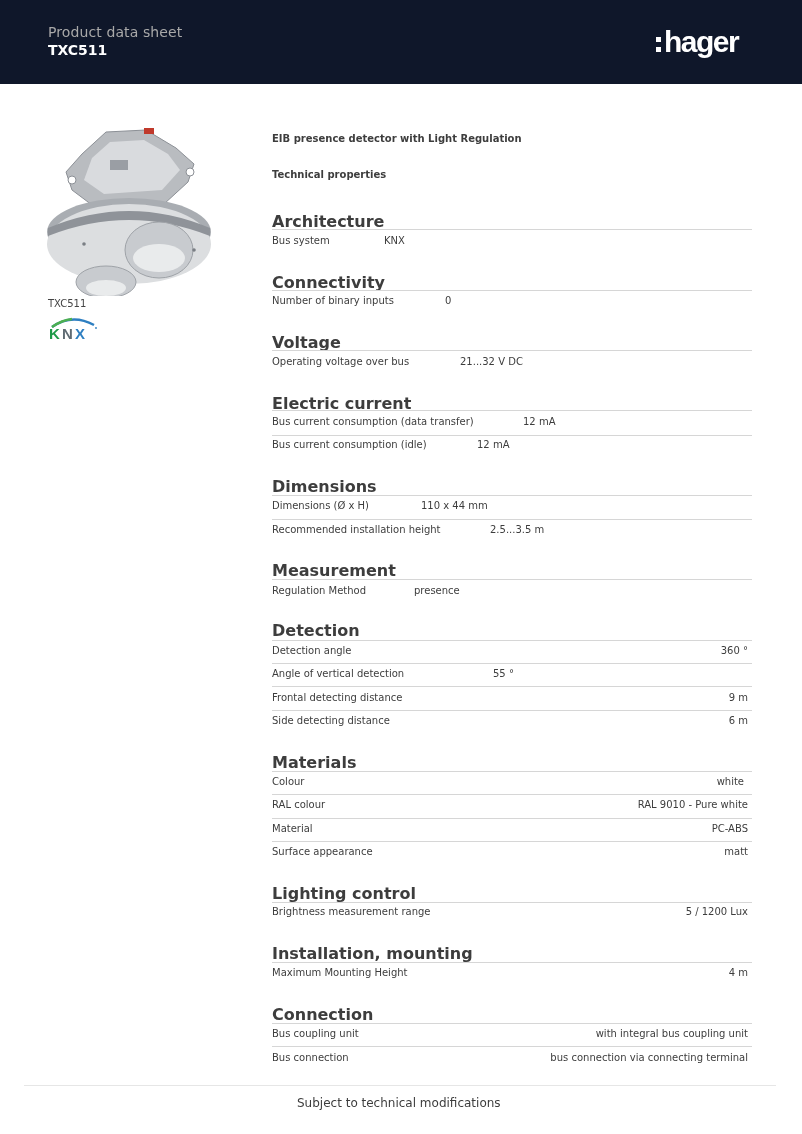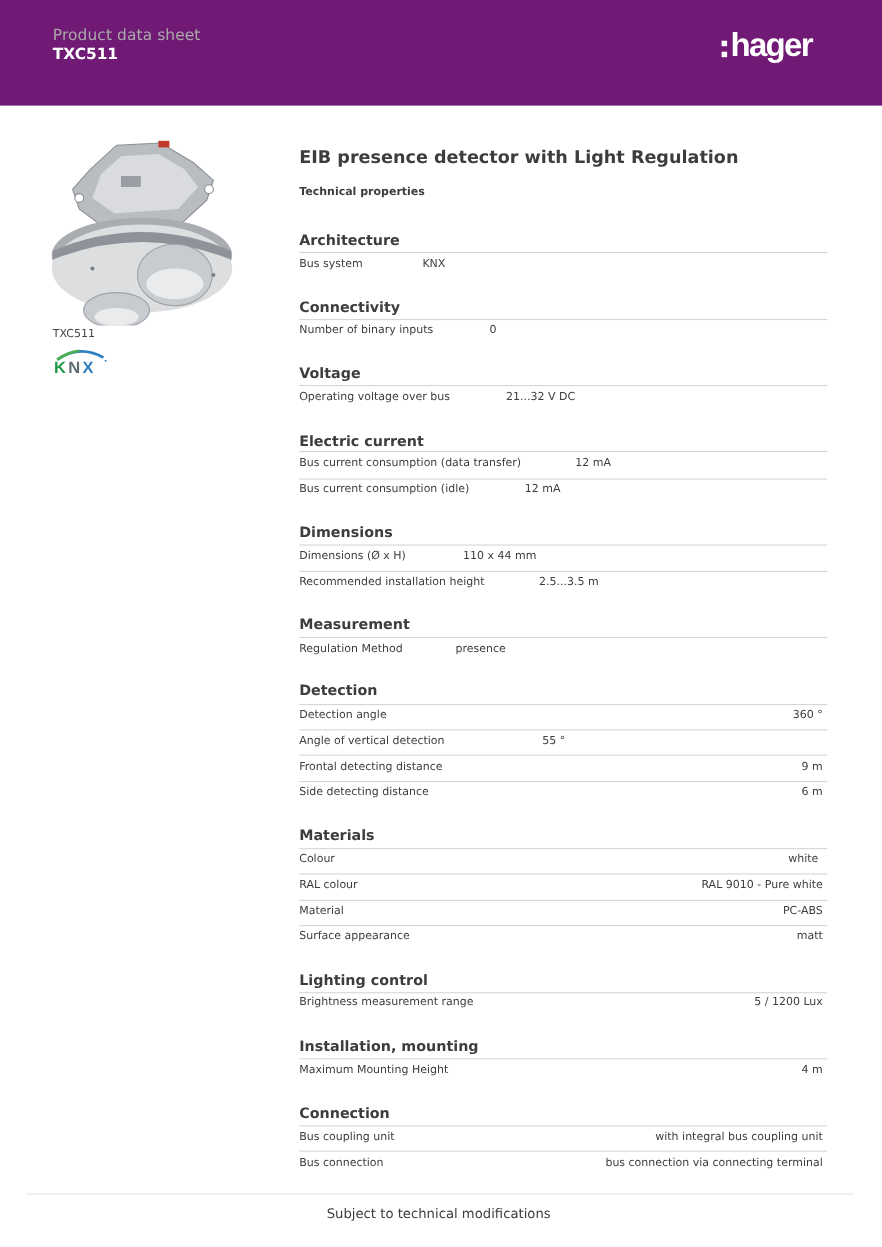--- a/index.html
+++ b/index.html
@@ -1,44 +1,44 @@
 <!DOCTYPE html>
 <html><head>
 <meta charset="utf-8">
 <style>
   html, body { margin: 0; padding: 0; }
   body {
     width: 802px; height: 1134px; background: #ffffff; position: relative;
     font-family: "DejaVu Sans", sans-serif; color: #3a3a3a; overflow: hidden;
   }
   .header {
-    position: absolute; left: 0; top: 0; width: 802px; height: 96px; background: #701a75;
+    position: absolute; left: 0; top: 0; width: 802px; height: 84px; background: #0f172a;
   }
   .doc-type {
     position: absolute; left: 48px; top: 24px; font-size: 14px; color: #a9a9a9;
     font-family: "DejaVu Sans", sans-serif; letter-spacing: 0.1px;
   }
   .doc-ref {
     position: absolute; left: 48px; top: 42px; font-size: 14px; font-weight: bold; color: #ffffff;
   }
   .logo {
     position: absolute; left: 656px; top: 22px; height: 40px; color: #ffffff;
     font-family: "Liberation Sans", sans-serif; font-weight: bold; font-size: 30px; letter-spacing: -1.5px;
     display: flex; align-items: center;
   }
   .logo .colon { display: inline-flex; flex-direction: column; justify-content: center; gap: 5px; margin-right: 3px; margin-top: 4px; }
   .logo .colon i { display: block; width: 5px; height: 5px; background: #fff; }
 
   .product-image { position: absolute; left: 44px; top: 124px; width: 170px; height: 172px; }
   .ref-label { position: absolute; left: 48px; top: 298px; font-size: 10px; color: #444; }
   .knx-logo { position: absolute; left: 48px; top: 315px; width: 52px; height: 26px; }
-  .title { position: absolute; left: 272px; top: 133px; font-size: 16px; font-weight: bold; color: #3d3d3d; }
+  .title { position: absolute; left: 272px; top: 133px; font-size: 10px; font-weight: bold; color: #3d3d3d; }
   .tech { position: absolute; left: 272px; top: 169px; font-size: 10px; font-weight: bold; color: #3d3d3d; }
 
-  .section-title { position: absolute; left: 272px; font-size: 13px; font-weight: bold; color: #3d3d3d; }
+  .section-title { position: absolute; left: 272px; font-size: 16px; font-weight: bold; color: #3d3d3d; }
   .rule { position: absolute; left: 272px; width: 480px; height: 1px; background: #d6d6d6; }
   .row { position: absolute; left: 272px; width: 480px; font-size: 10px; color: #3d3d3d; height: 14px; text-decoration: underline; }
   .row .label { position: absolute; left: 0; top: 0; white-space: nowrap; }
   .row .value-inline { position: absolute; top: 0; white-space: nowrap; margin-left: 47px; }
   .row .value-right { position: absolute; right: 4px; top: 0; white-space: nowrap; }
   .row .value-mid { position: absolute; left: 221px; top: 0; white-space: nowrap; }
 
   .footer-rule { position: absolute; left: 24px; top: 1085px; width: 752px; height: 1px; background: #e6e6e6; }
   .footer-text { position: absolute; left: 297px; top: 1096px; font-size: 12px; color: #3d3d3d; }
 </style>

